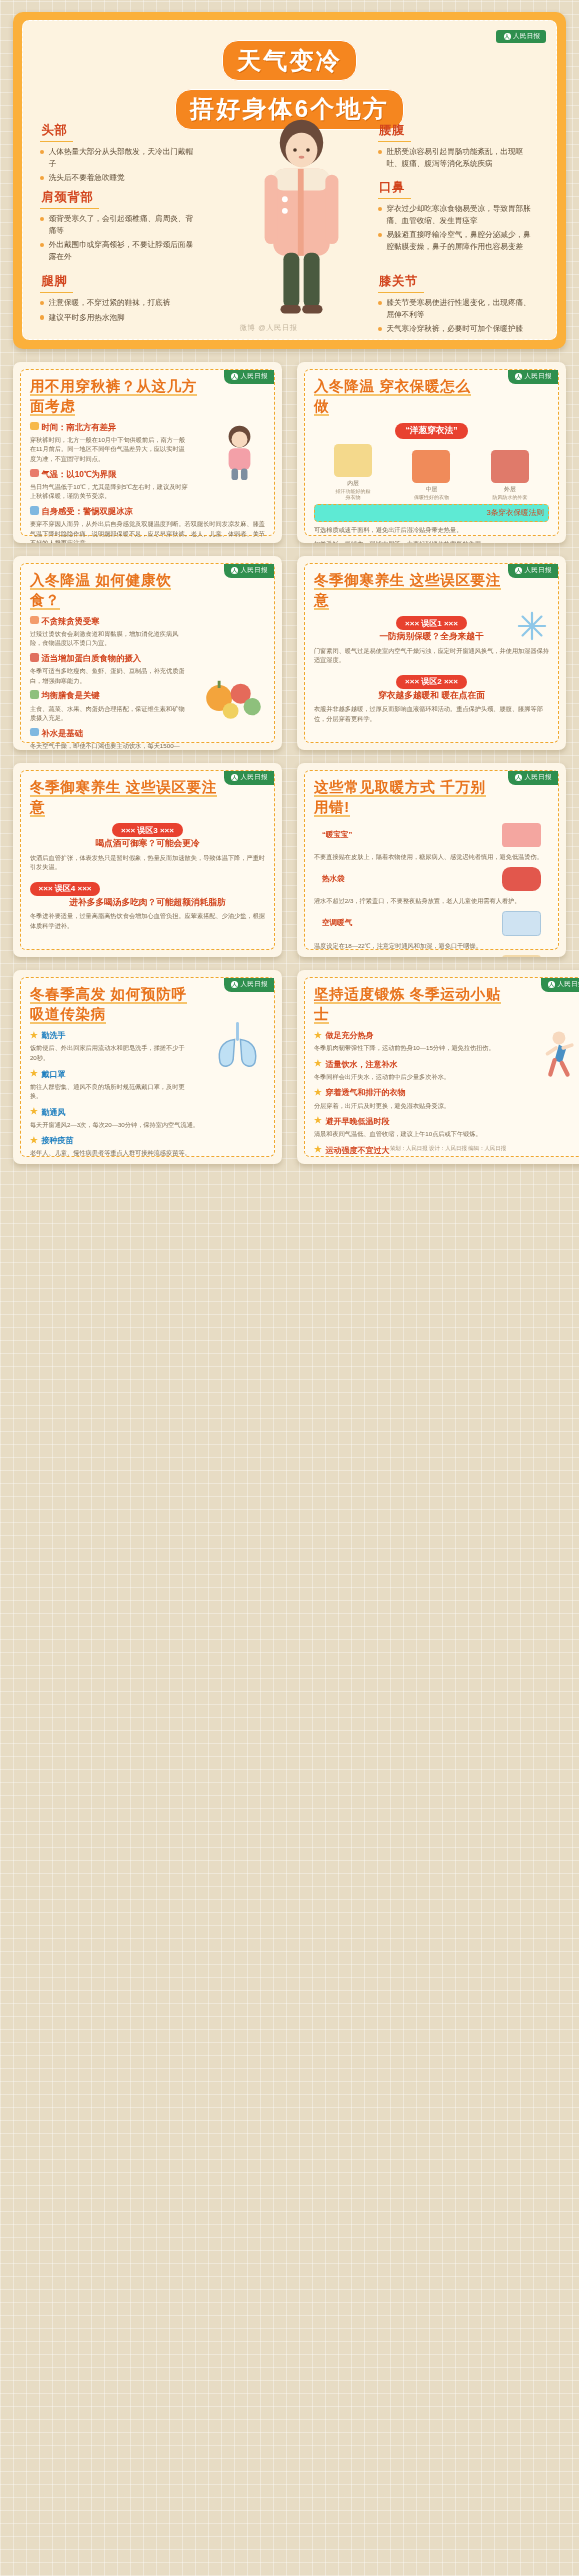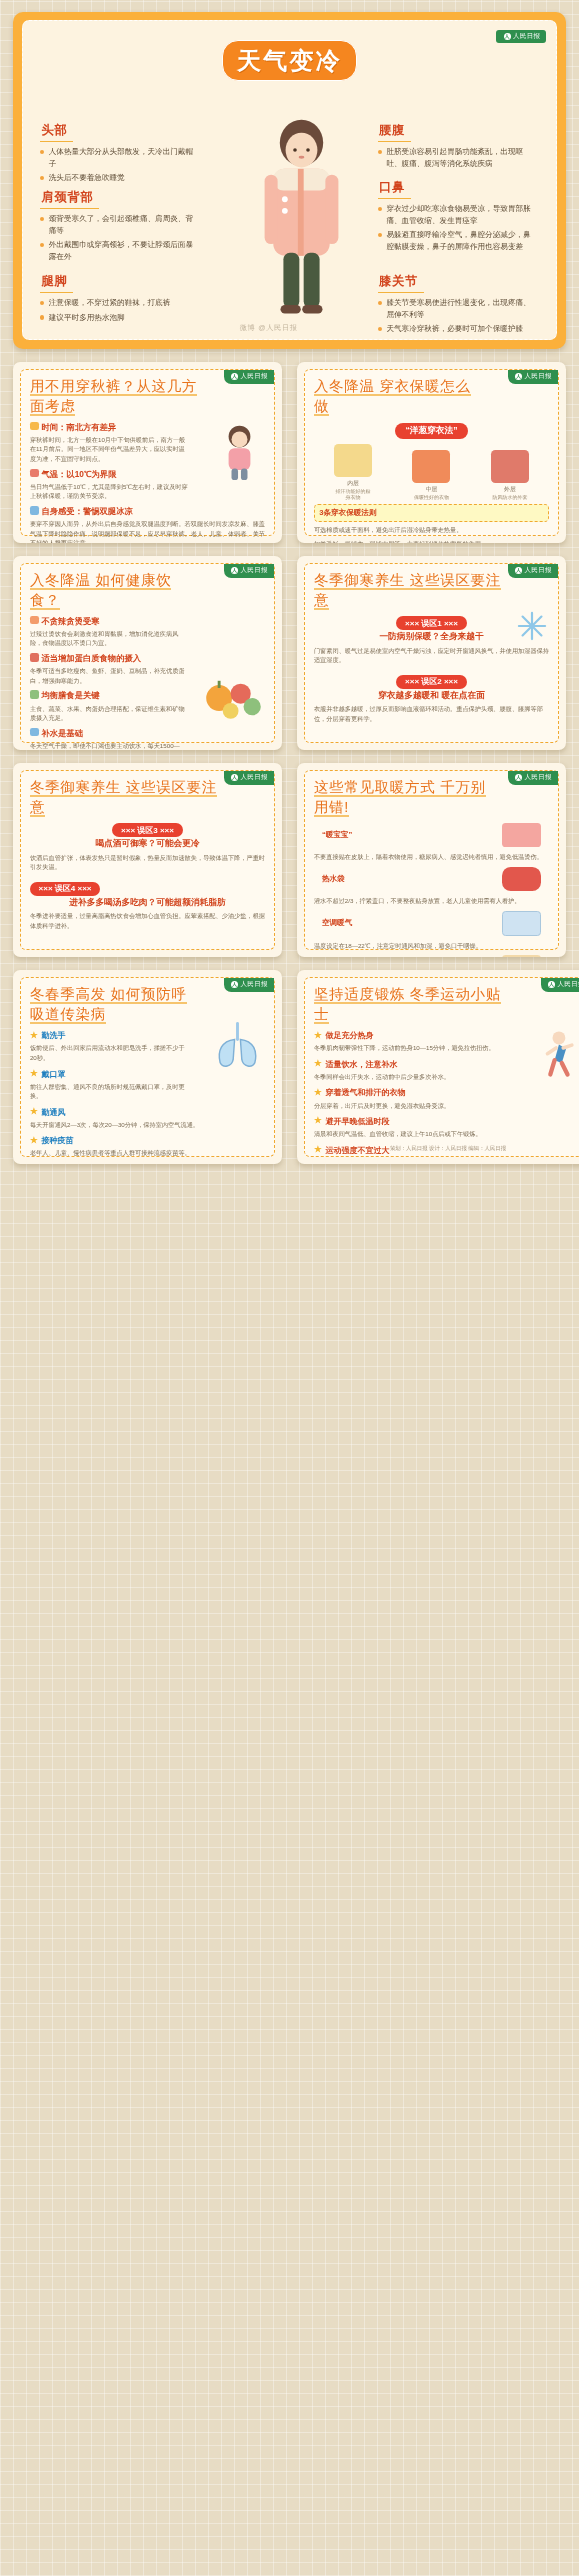--- a/index.html
+++ b/index.html
@@ -117,21 +117,21 @@
     left: 217px; top: 87px; width: 123px; height: 210px;
   }
   .watermark {
     position: absolute;
     font-size: 7.2px; color: rgba(120,100,70,.45);
     letter-spacing: 0.7px;
   }
 
   
   .s-title {
-    font-size: 14.5px; font-weight: normal; color: #e8731c;
+    font-size: 14.5px; font-weight: bold; color: #e8731c;
     letter-spacing: 0.7px; line-height: 1.35;
   }
   .s-title .u { border-bottom: 2.2px solid #f6c46d; }
   .s-head {
     font-size: 8.3px; font-weight: bold; color: #d2451e;
     margin: 5px 0 2.2px; padding-left: 11.6px; position: relative;
   }
   .s-head .ic {
     position: absolute; left: 0; top: 0px;
     width: 8.7px; height: 8.7px; border-radius: 2.2px;
@@ -163,43 +163,44 @@
   }
 
   
   .ill { position: absolute; }
   .clothes-row { display:flex; justify-content:space-around; align-items:flex-end; margin:4.3px 0 1.4px; }
   .cl { width: 38px; text-align:center; }
   .cl .shape { height: 33px; border-radius: 4.3px; }
   .cl .cap { font-size: 5.8px; color:#7a6a52; margin-top:2.2px;}
   .cl .cap2 { font-size: 5px; color:#9b8a70; line-height:1.3; }
   .law {
-    background:#fef9c3; border:0.7px dashed #f0a830; border-radius:4.3px;
-    font-size:7.6px; color:#d2451e; font-weight:bold;
-    padding:2.9px 4.3px; text-align:left; margin-top:2.9px;
+    background:#5eead4; border:0.7px dashed #f0a830; border-radius:4.3px;
+    font-size:7.6px; color:#d2451e; font-weight:normal;
+    padding:2.9px 4.3px; text-align:right; margin-top:2.9px;
   }
   .heat-item { display:flex; align-items:center; gap:4.3px; margin:5px 8px; }
   .heat-label { font-size:7.6px; font-weight:bold; color:#d2451e; }
   .heat-pic { width: 39px; height: 24.6px; border-radius:3.6px; }
 </style>
 </head>
 <body>
 
 <div id="page">
 
   <div class="card" id="hero">
     <div class="inner">
 
       <div class="logo hero-logo">
         <span class="badge">人</span>
         <span>人民日报</span>
       </div>
 
       <div class="hero-title">
         <div class="l1">天气变冷</div><br>
+        <div class="l2">捂好身体6个地方</div>
       </div>
 
       <div class="hero-col" style="left:17.4px; top:101px;">
         <div class="sec-title">头部</div>
         <div class="bullet">人体热量大部分从头部散发，天冷出门戴帽子</div>
         <div class="bullet">洗头后不要着急吹睡觉</div>
       </div>
 
       <div class="hero-col" style="left:17.4px; top:168px;">
         <div class="sec-title">肩颈背部</div>

